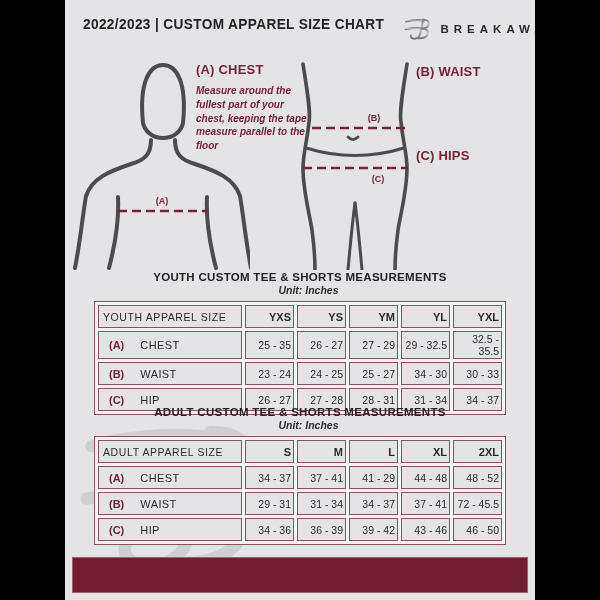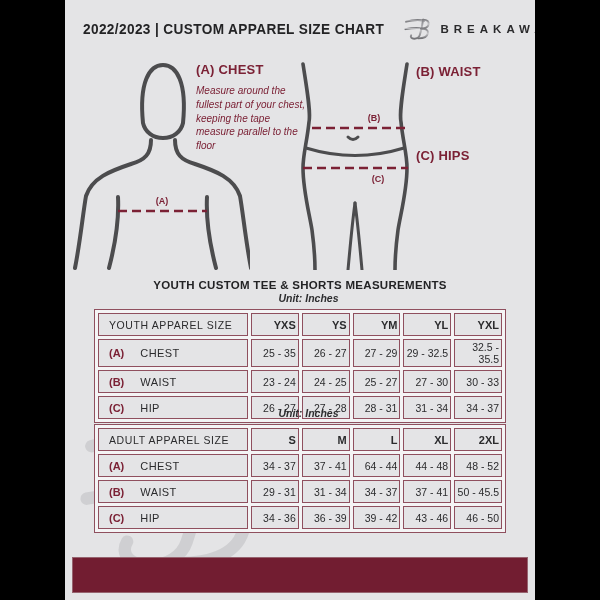--- a/index.html
+++ b/index.html
@@ -8,53 +8,53 @@
     font-family:"Liberation Sans", sans-serif;
     -webkit-font-smoothing:antialiased;
   }
   .page{
     position:relative;width:470px;height:600px;margin:0 auto;
     background:#e4e4e6;overflow:hidden;
   }
   
   .hdr{
     position:absolute;top:16px;left:18px;right:14px;
-    display:flex;justify-content:space-between;align-items:center;z-index:2;
+    display:flex;justify-content:space-between;z-index:2;
   }
   .hdr-title{
     font-weight:700;font-size:14.5px;letter-spacing:.4px;color:#232325;
     transform:scaleX(.94);transform-origin:left center;white-space:nowrap;
   }
   .brand{display:flex;align-items:center;gap:7px;}
   .brand-name{font-weight:700;font-size:11.5px;letter-spacing:5px;color:#2a2a2c;}
   
   .guide{position:absolute;inset:0;z-index:1;}
   .figure{position:absolute;}
   .g-text{position:absolute;color:#7b2135;}
   .g-text h3{margin:0 0 7px 0;font-size:13px;font-weight:700;color:#7b2135;letter-spacing:.2px;}
-  .g-text p{margin:0;font-size:10px;font-style:italic;line-height:1.38;color:#7b2135;font-weight:400;}
+  .g-text p{margin:0;font-size:10px;font-style:italic;line-height:1.38;color:#7b2135;font-weight:700;}
   .chest-text{left:131px;top:62px;width:112px;}
   .waist-text{left:351px;top:64px;width:116px;}
   .hips-text{left:351px;top:148px;width:116px;}
   
   .tbl-section{position:absolute;left:0;width:470px;z-index:1;}
-  .youth{top:279px;}
+  .youth{top:271px;}
   .adult{top:406px;}
   .tbl-title{text-align:center;font-size:11.5px;font-weight:700;color:#232325;letter-spacing:.3px;margin:0;}
   .tbl-unit{text-align:center;font-size:10.5px;font-style:italic;font-weight:600;color:#2d2d2f;margin:1px 0 0 17px;}
   table.size{
     width:412px;margin:5px auto 0 auto;border-collapse:separate;border-spacing:3px;
     background:#f4f4f5;border:1px solid #8f4f5e;table-layout:fixed;
   }
   table.size th, table.size td{
     border:1px solid #8f4f5e;background:#e4e4e6;height:19px;
     font-size:10.5px;color:#2b2b2d;text-align:right;padding:1px 2px;
   }
   table.size th{font-weight:700;font-size:11px;}
-  table.size th.first{width:136px;font-weight:400;font-size:10.5px;letter-spacing:.6px;text-align:left;padding-left:10px;}
+  table.size th.first{width:136px;font-weight:400;font-size:10.5px;letter-spacing:.6px;text-align:left;padding-left:4px;}
   table.size td.first{text-align:left;padding-left:10px;font-size:11px;}
   .key{color:#7b2135;font-weight:700;margin-right:4px;}
   .rowname{color:#2b2b2d;font-weight:400;letter-spacing:.4px;margin-left:12px;}
   
   .footer-bar{
     position:absolute;left:7px;right:7px;top:557px;height:34px;
     background:#721d31;border:1px solid #96636f;z-index:2;
   }
   
   .watermark{position:absolute;left:12px;top:408px;width:210px;opacity:.16;z-index:0;}
@@ -159,64 +159,65 @@
             <td>26 - 27</td>
             <td>27 - 29</td>
             <td>29 - 32.5</td>
             <td>32.5 - 35.5</td>
           </tr>
           <tr>
             <td class="first"><span class="key">(B)</span><span class="rowname">WAIST</span></td>
             <td>23 - 24</td>
             <td>24 - 25</td>
             <td>25 - 27</td>
-            <td>27 - 30</td>
+            <td>34 - 30</td>
             <td>30 - 33</td>
           </tr>
           <tr>
             <td class="first"><span class="key">(C)</span><span class="rowname">HIP</span></td>
             <td>26 - 27</td>
             <td>27 - 28</td>
             <td>28 - 31</td>
             <td>31 - 34</td>
             <td>34 - 37</td>
           </tr>
         </tbody>
     </table>
   </div>
 
   <div class="tbl-section adult">
+    <p class="tbl-title">ADULT CUSTOM TEE &amp; SHORTS MEASUREMENTS</p>
     <p class="tbl-unit">Unit: Inches</p>
     <table class="size">
       <thead>
           <tr>
             <th class="first">ADULT APPAREL SIZE</th>
             <th>S</th>
             <th>M</th>
             <th>L</th>
             <th>XL</th>
             <th>2XL</th>
           </tr>
         </thead>
       <tbody>
           <tr>
             <td class="first"><span class="key">(A)</span><span class="rowname">CHEST</span></td>
             <td>34 - 37</td>
             <td>37 - 41</td>
-            <td>64 - 44</td>
+            <td>41 - 29</td>
             <td>44 - 48</td>
             <td>48 - 52</td>
           </tr>
           <tr>
             <td class="first"><span class="key">(B)</span><span class="rowname">WAIST</span></td>
             <td>29 - 31</td>
             <td>31 - 34</td>
             <td>34 - 37</td>
             <td>37 - 41</td>
-            <td>50 - 45.5</td>
+            <td>72 - 45.5</td>
           </tr>
           <tr>
             <td class="first"><span class="key">(C)</span><span class="rowname">HIP</span></td>
             <td>34 - 36</td>
             <td>36 - 39</td>
             <td>39 - 42</td>
             <td>43 - 46</td>
             <td>46 - 50</td>
           </tr>
         </tbody>

